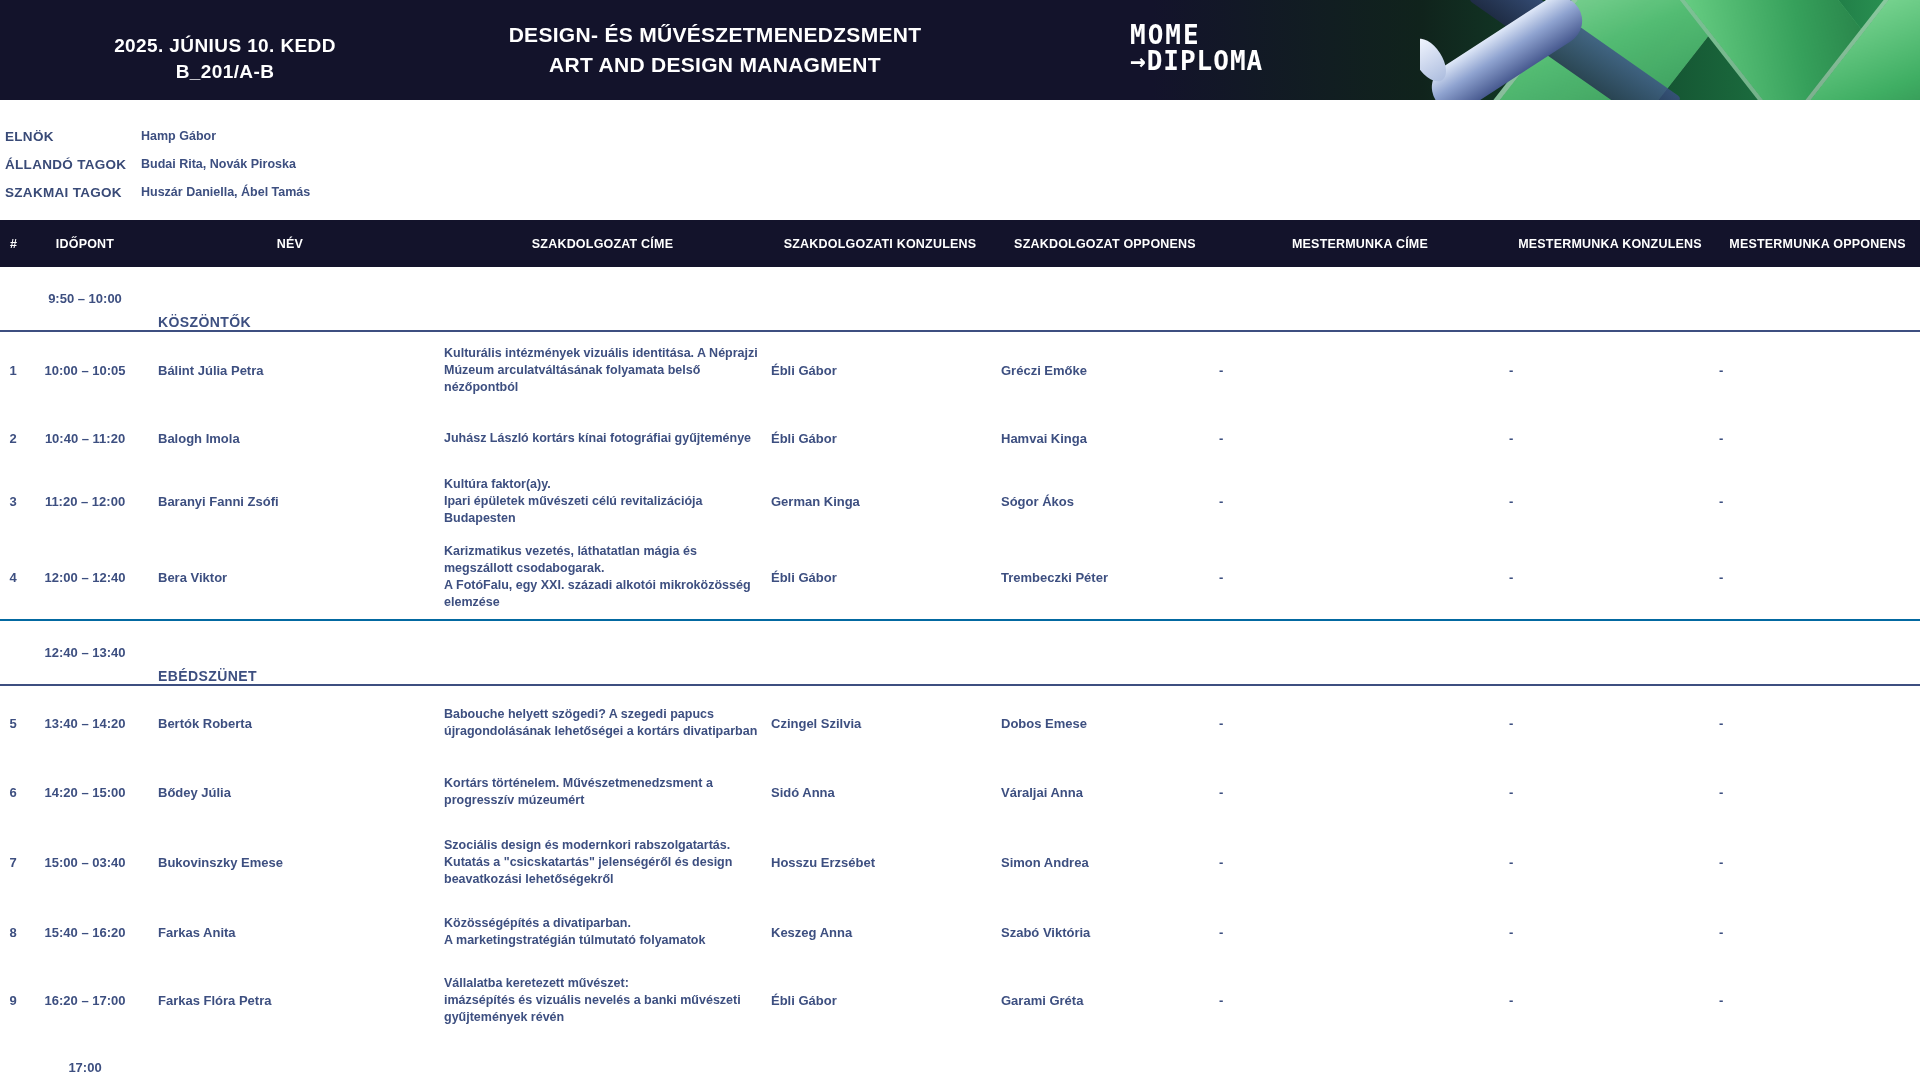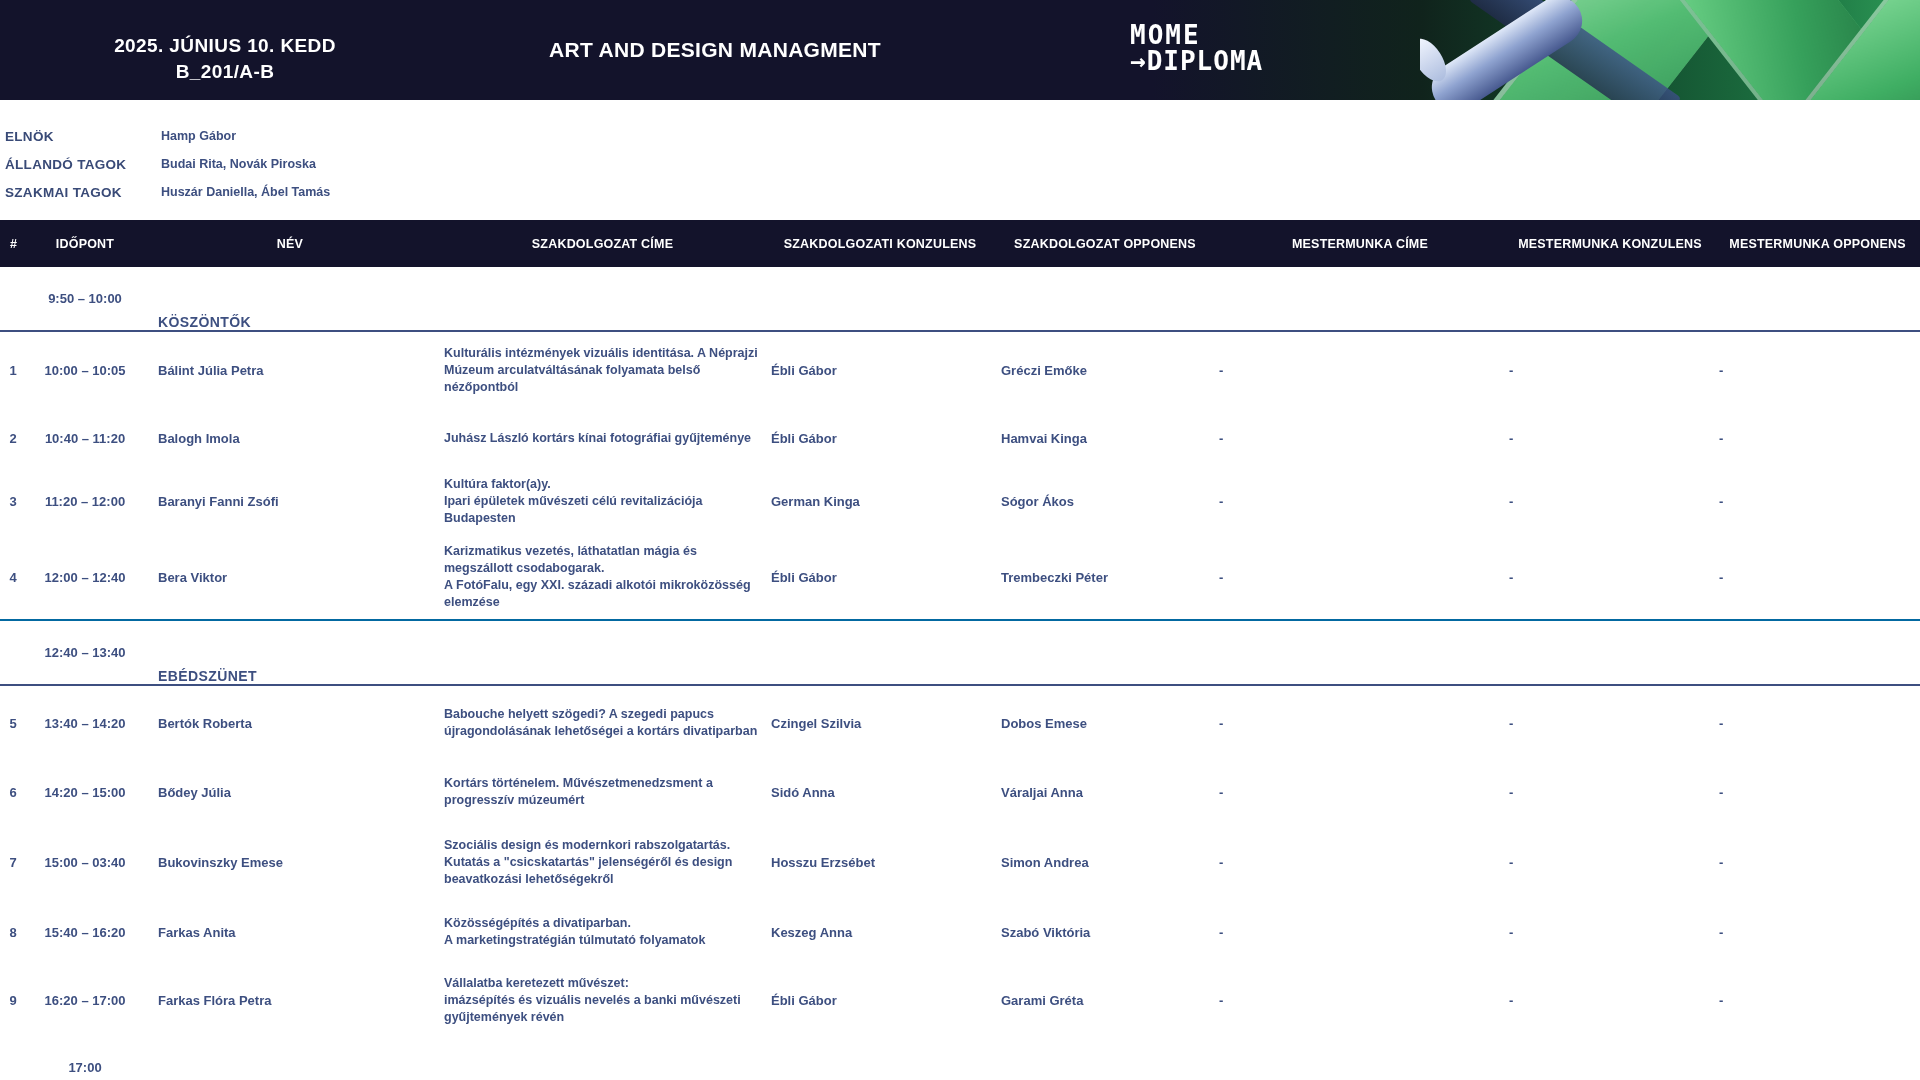--- a/index.html
+++ b/index.html
@@ -38,21 +38,21 @@
   .art .slab { left:40px; top:28px; width:230px; height:42px; transform:rotate(35deg);
                background:linear-gradient(180deg,#3c4f86 0%,#222b4d 100%); opacity:.8; border-radius:4px; }
   .art .cyl  { left:2px; top:30px; width:170px; height:48px; transform:rotate(-33deg);
                background:linear-gradient(180deg,#dfe8f8 0%,#8fa3d0 45%,#47598f 100%); border-radius:24px; }
   .art .cap  { left:-4px; top:36px; width:26px; height:48px; transform:rotate(-33deg);
                background:linear-gradient(180deg,#f2f6ff 0%,#aebedf 100%); border-radius:50%; }
 
   
   .committee { padding:22px 0 14px 5px; color:#3d4f80; }
   .committee .crow { display:flex; height:28px; align-items:center; }
-  .committee .clabel { width:156px; font-size:13.5px; font-weight:700; letter-spacing:.3px; color:#394a77; }
+  .committee .clabel { width:136px; font-size:13.5px; font-weight:700; letter-spacing:.3px; color:#394a77; }
   .committee .cvalue { font-size:12.5px; font-weight:700; }
 
   
   .grid { display:grid; grid-template-columns:30px 110px 300px 325px 230px 220px 290px 210px 1fr; }
   .thead { background:#13132b; color:#fff; height:47px; align-items:center; }
   .thead .th { font-size:12.5px; font-weight:700; text-align:center; letter-spacing:.2px; }
   .thead .th.first { text-align:left; padding-left:10px; }
 
   .row { align-items:center; color:#3d4f80; }
   .cell { font-size:13px; font-weight:700; padding:8px 4px; }
@@ -73,20 +73,21 @@
 <body>
 
 <div class="page">
 
   <header class="banner">
     <div class="banner-date">
       <div class="l1">2025. JÚNIUS 10. KEDD</div>
       <div class="l2">B_201/A-B</div>
     </div>
     <div class="banner-title">
+      <div class="t1">DESIGN- ÉS MŰVÉSZETMENEDZSMENT</div>
       <div class="t2">ART AND DESIGN MANAGMENT</div>
     </div>
     <div class="art">
       <div class="bar1"></div>
       <div class="bar2"></div>
       <div class="bar3"></div>
       <div class="slab"></div>
       <div class="cyl"></div>
       <div class="cap"></div>
     </div>

